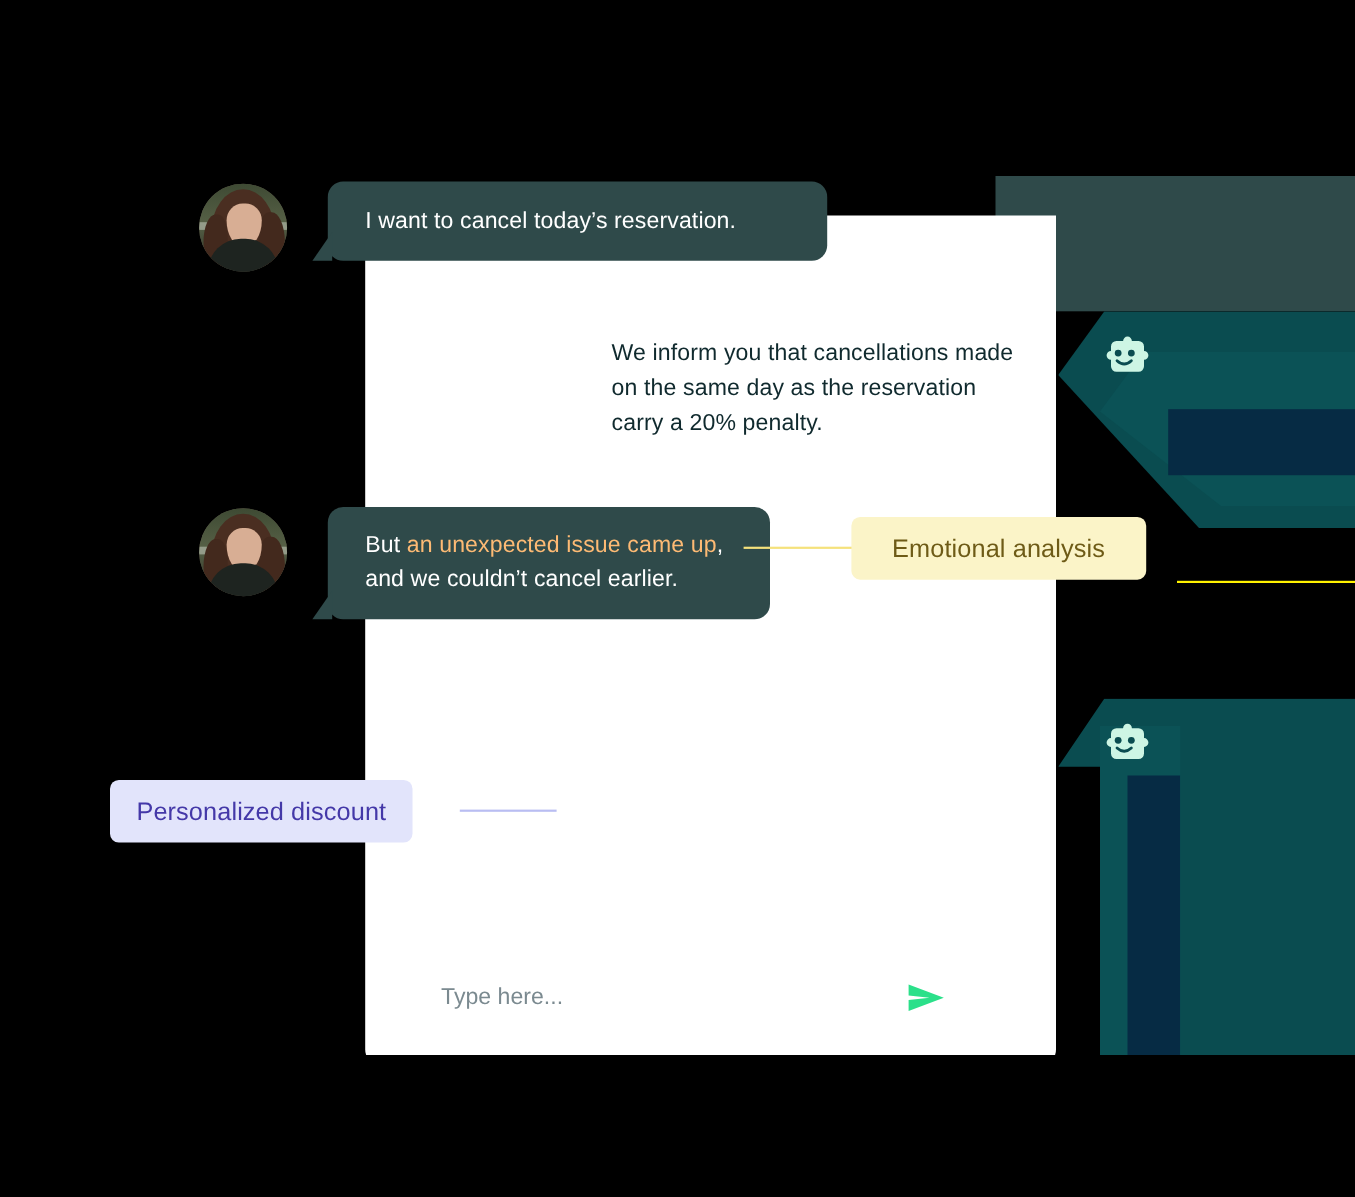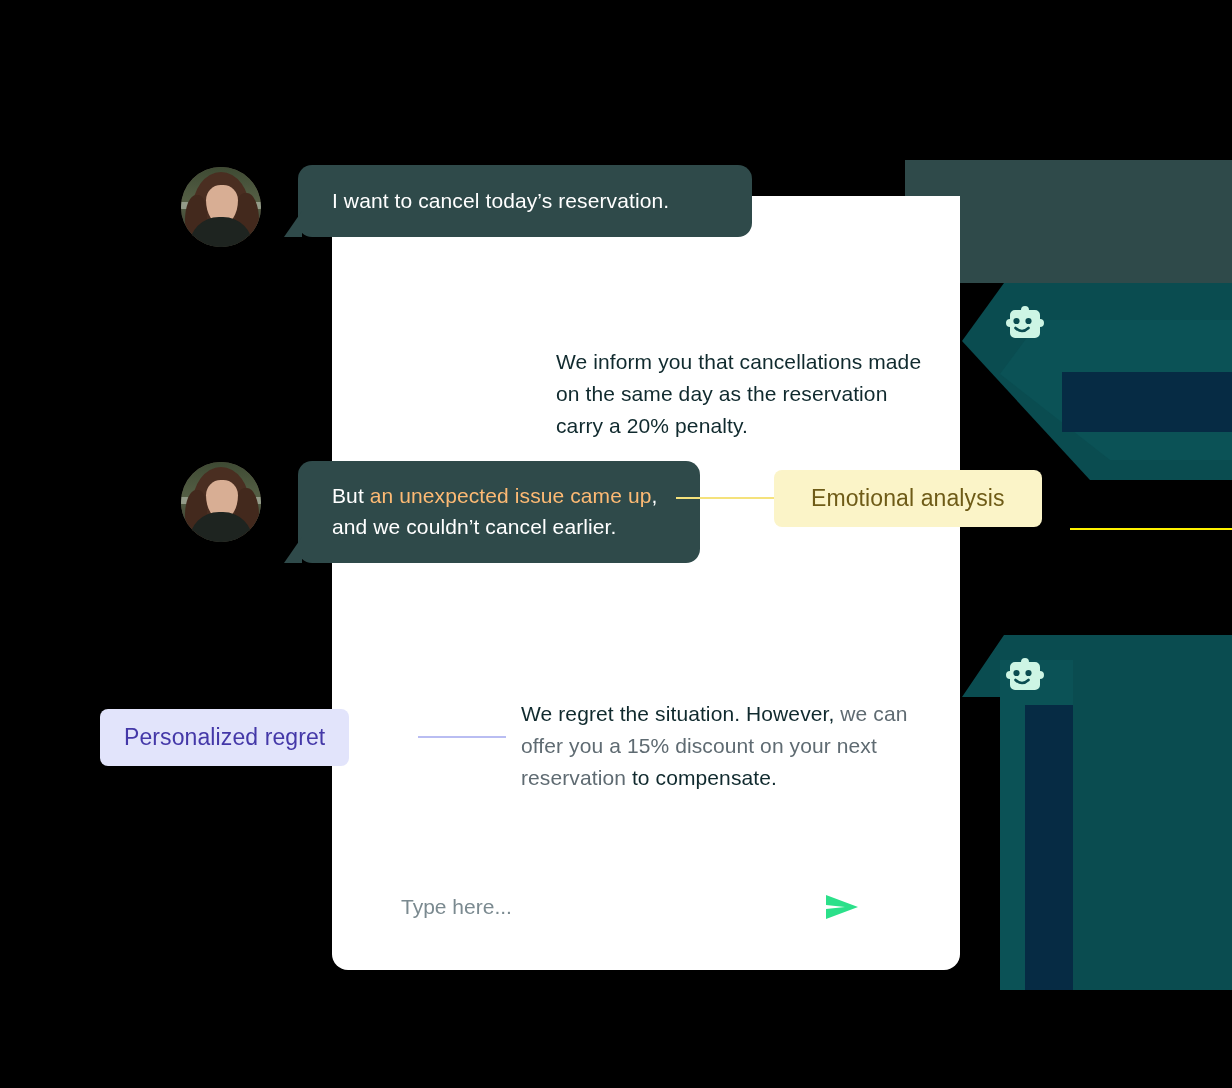--- a/index.html
+++ b/index.html
@@ -3,21 +3,21 @@
 <meta charset="utf-8">
 <style>
   html, body {
     margin: 0;
     padding: 0;
     background: #000000;
   }
   #stage {
     position: relative;
     width: 1232px;
-    height: 1088px;
+    height: 959px;
     background: #000000;
     overflow: hidden;
     font-family: "Liberation Sans", sans-serif;
   }
 
   
   .slab {
     position: absolute;
   }
   .slab-slate {
@@ -184,21 +184,20 @@
     padding: 19px 24px 21px 34px;
   }
   .dim { color: #fdba74; }
 
   .bot-msg {
     position: absolute;
     color: #102A2E;
     font-size: 21px;
     line-height: 32px;
     letter-spacing: .1px;
-    margin-top: 41px;
   }
   .bot-1 { left: 556px; top: 305px; width: 380px; }
   .bot-2 { left: 521px; top: 657px; width: 400px; }
   .bot-msg .dim2 { color: #5F6B72; }
 
   
   .bot-badge {
     position: absolute;
     width: 54px;
     height: 54px;
@@ -326,41 +325,38 @@
       <circle cx="33.5" cy="21" r="3.1" fill="#0A4C50"></circle>
       <path d="M20.5 28 q6.5 6 13 0" stroke="#0A4C50" stroke-width="2.6" fill="none" stroke-linecap="round"></path>
     </svg>
   </div>
 
   <div class="bubble-user bubble-2">
     <span class="tail"></span>
     <span>But </span><span class="dim">an unexpected issue came up</span><span>, and we couldn’t cancel earlier.</span>
   </div>
 
-  <div class="bot-msg bot-2">
-    <span>We regret the situation. However, </span><span class="dim2">we can offer you a 15% discount on your next reservation</span><span> to compensate.</span>
-  </div>
   <div class="bot-badge bot-badge-2">
     <svg width="54" height="54" viewBox="0 0 54 54">
       <path d="M20 10 h6 a4 4 0 0 1 4-4 h0 a4 4 0 0 1 4 4 h6 a5 5 0 0 1 5 5 v4 a4 4 0 0 1 4 4 h0 a4 4 0 0 1-4 4 v6 a5 5 0 0 1-5 5 h-20 a5 5 0 0 1-5-5 v-6 a4 4 0 0 1-4-4 h0 a4 4 0 0 1 4-4 v-4 a5 5 0 0 1 5-5 z" fill="#CDF5E4"></path>
       <circle cx="21.5" cy="21" r="3.1" fill="#0A4C50"></circle>
       <circle cx="33.5" cy="21" r="3.1" fill="#0A4C50"></circle>
       <path d="M20.5 28 q6.5 6 13 0" stroke="#0A4C50" stroke-width="2.6" fill="none" stroke-linecap="round"></path>
     </svg>
   </div>
 
   <div class="connector conn-yellow-short"></div>
   <div class="connector conn-yellow-long"></div>
   <div class="connector conn-purple"></div>
 
   <div class="chip chip-emotional">
     <span>Emotional analysis</span>
   </div>
   <div class="chip chip-personalized">
-    <span>Personalized regret</span>
+    <span>Personalized discount</span>
   </div>
 
   <div class="composer">
     <input class="composer-input" type="text" value="" placeholder="Type here..." style="">
     <button class="send-btn">
       <svg width="34" height="28" viewBox="0 0 34 28">
         <path d="M1 2 L33 14 L1 26 L1 16 L20 14 L1 12 Z" fill="#2BE08A"></path>
       </svg>
     </button>
   </div>

